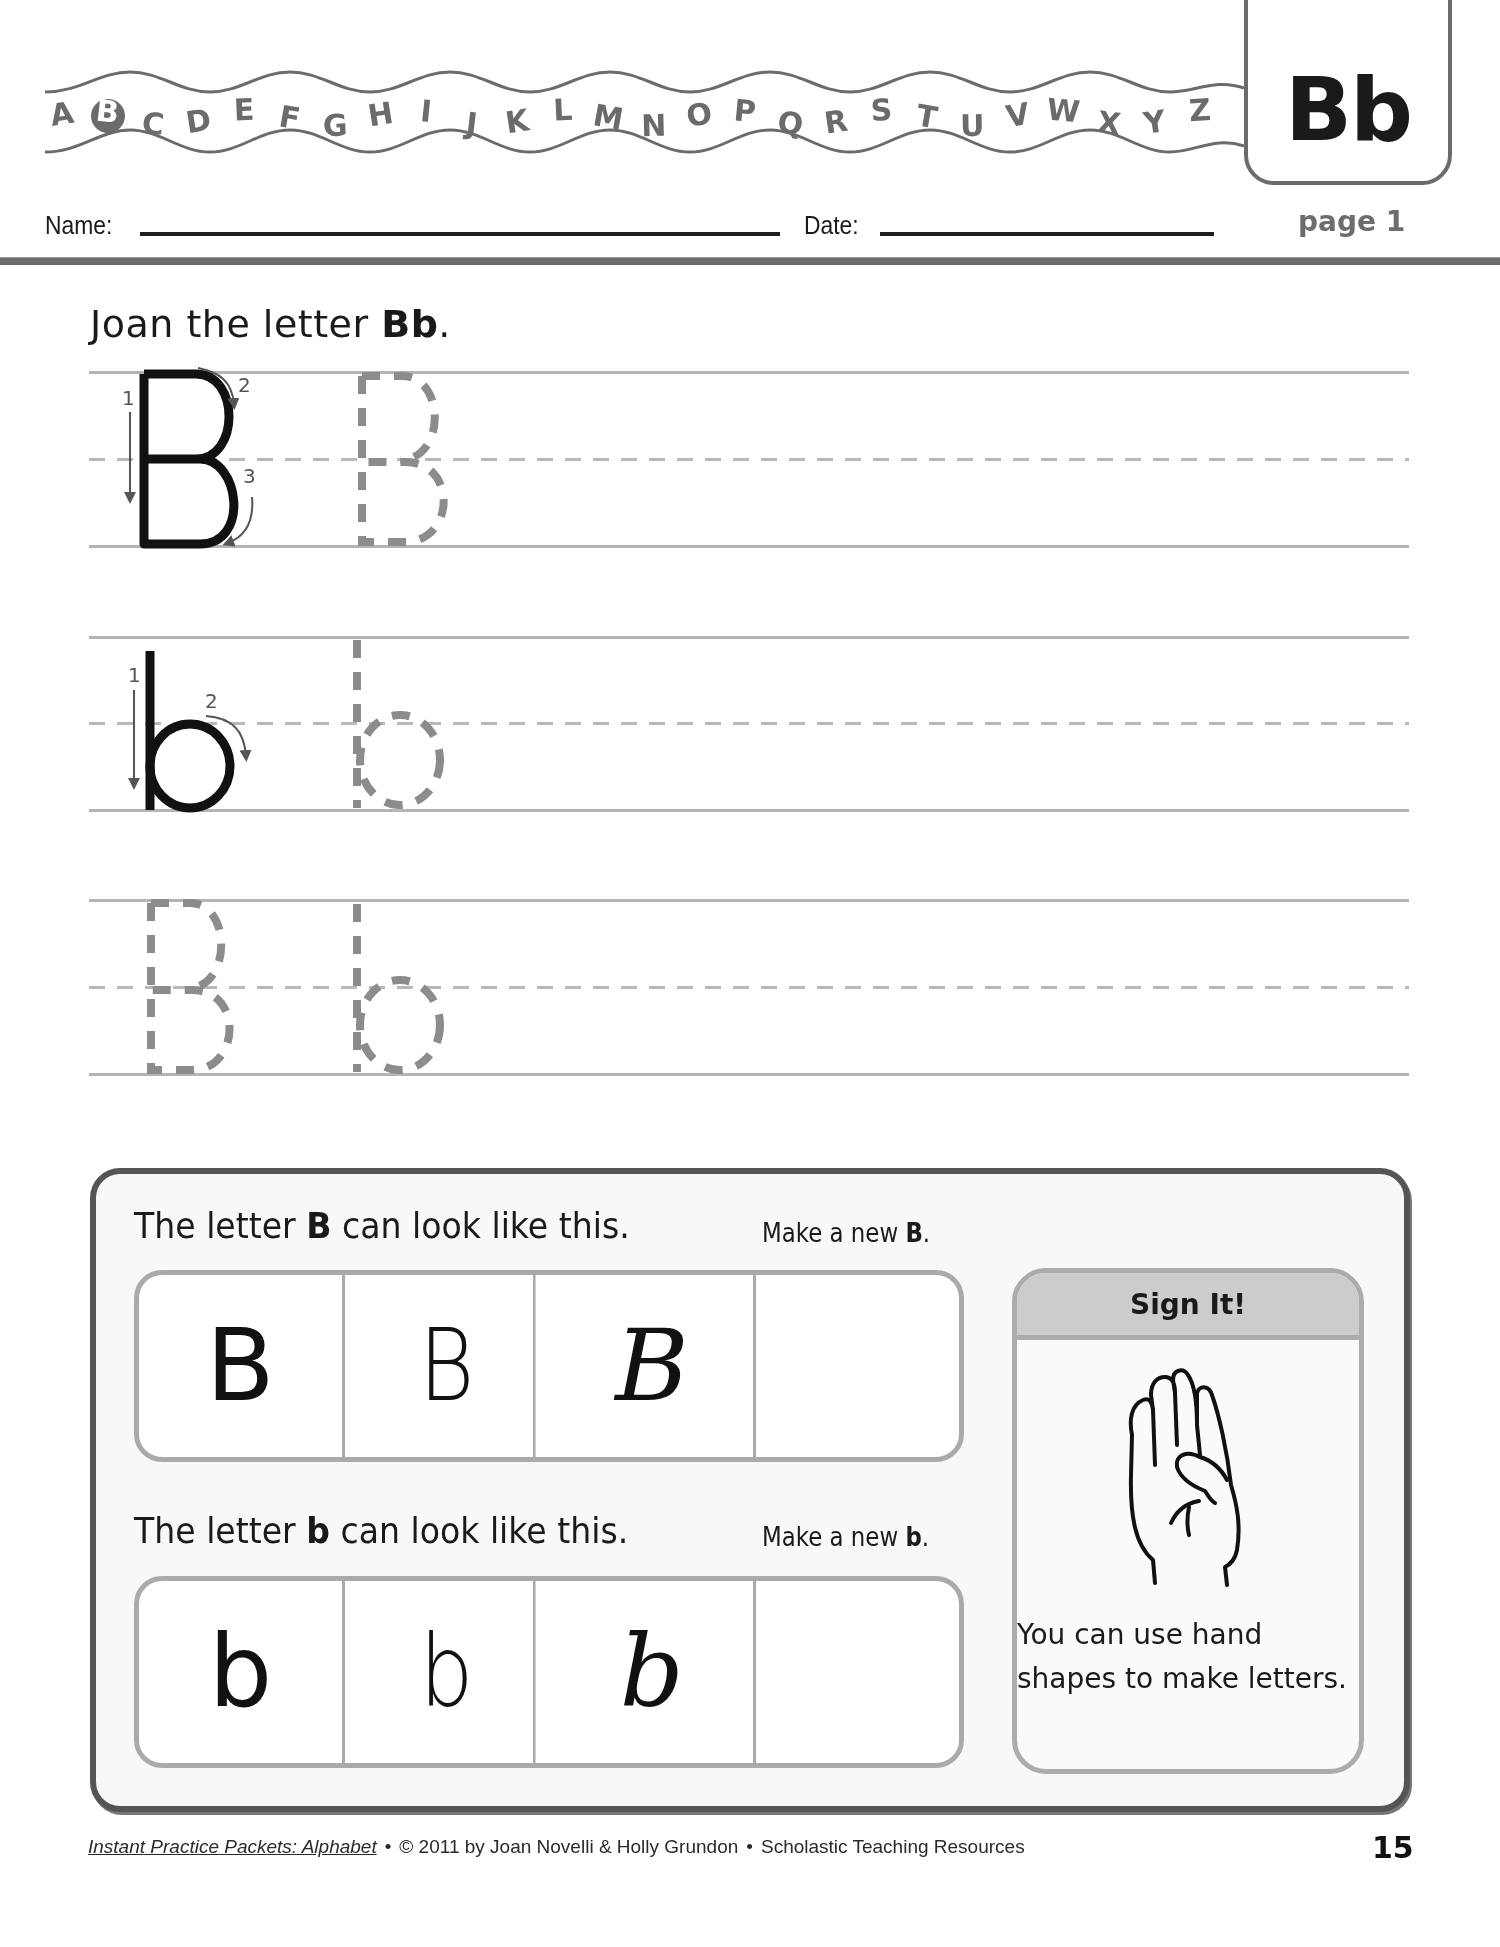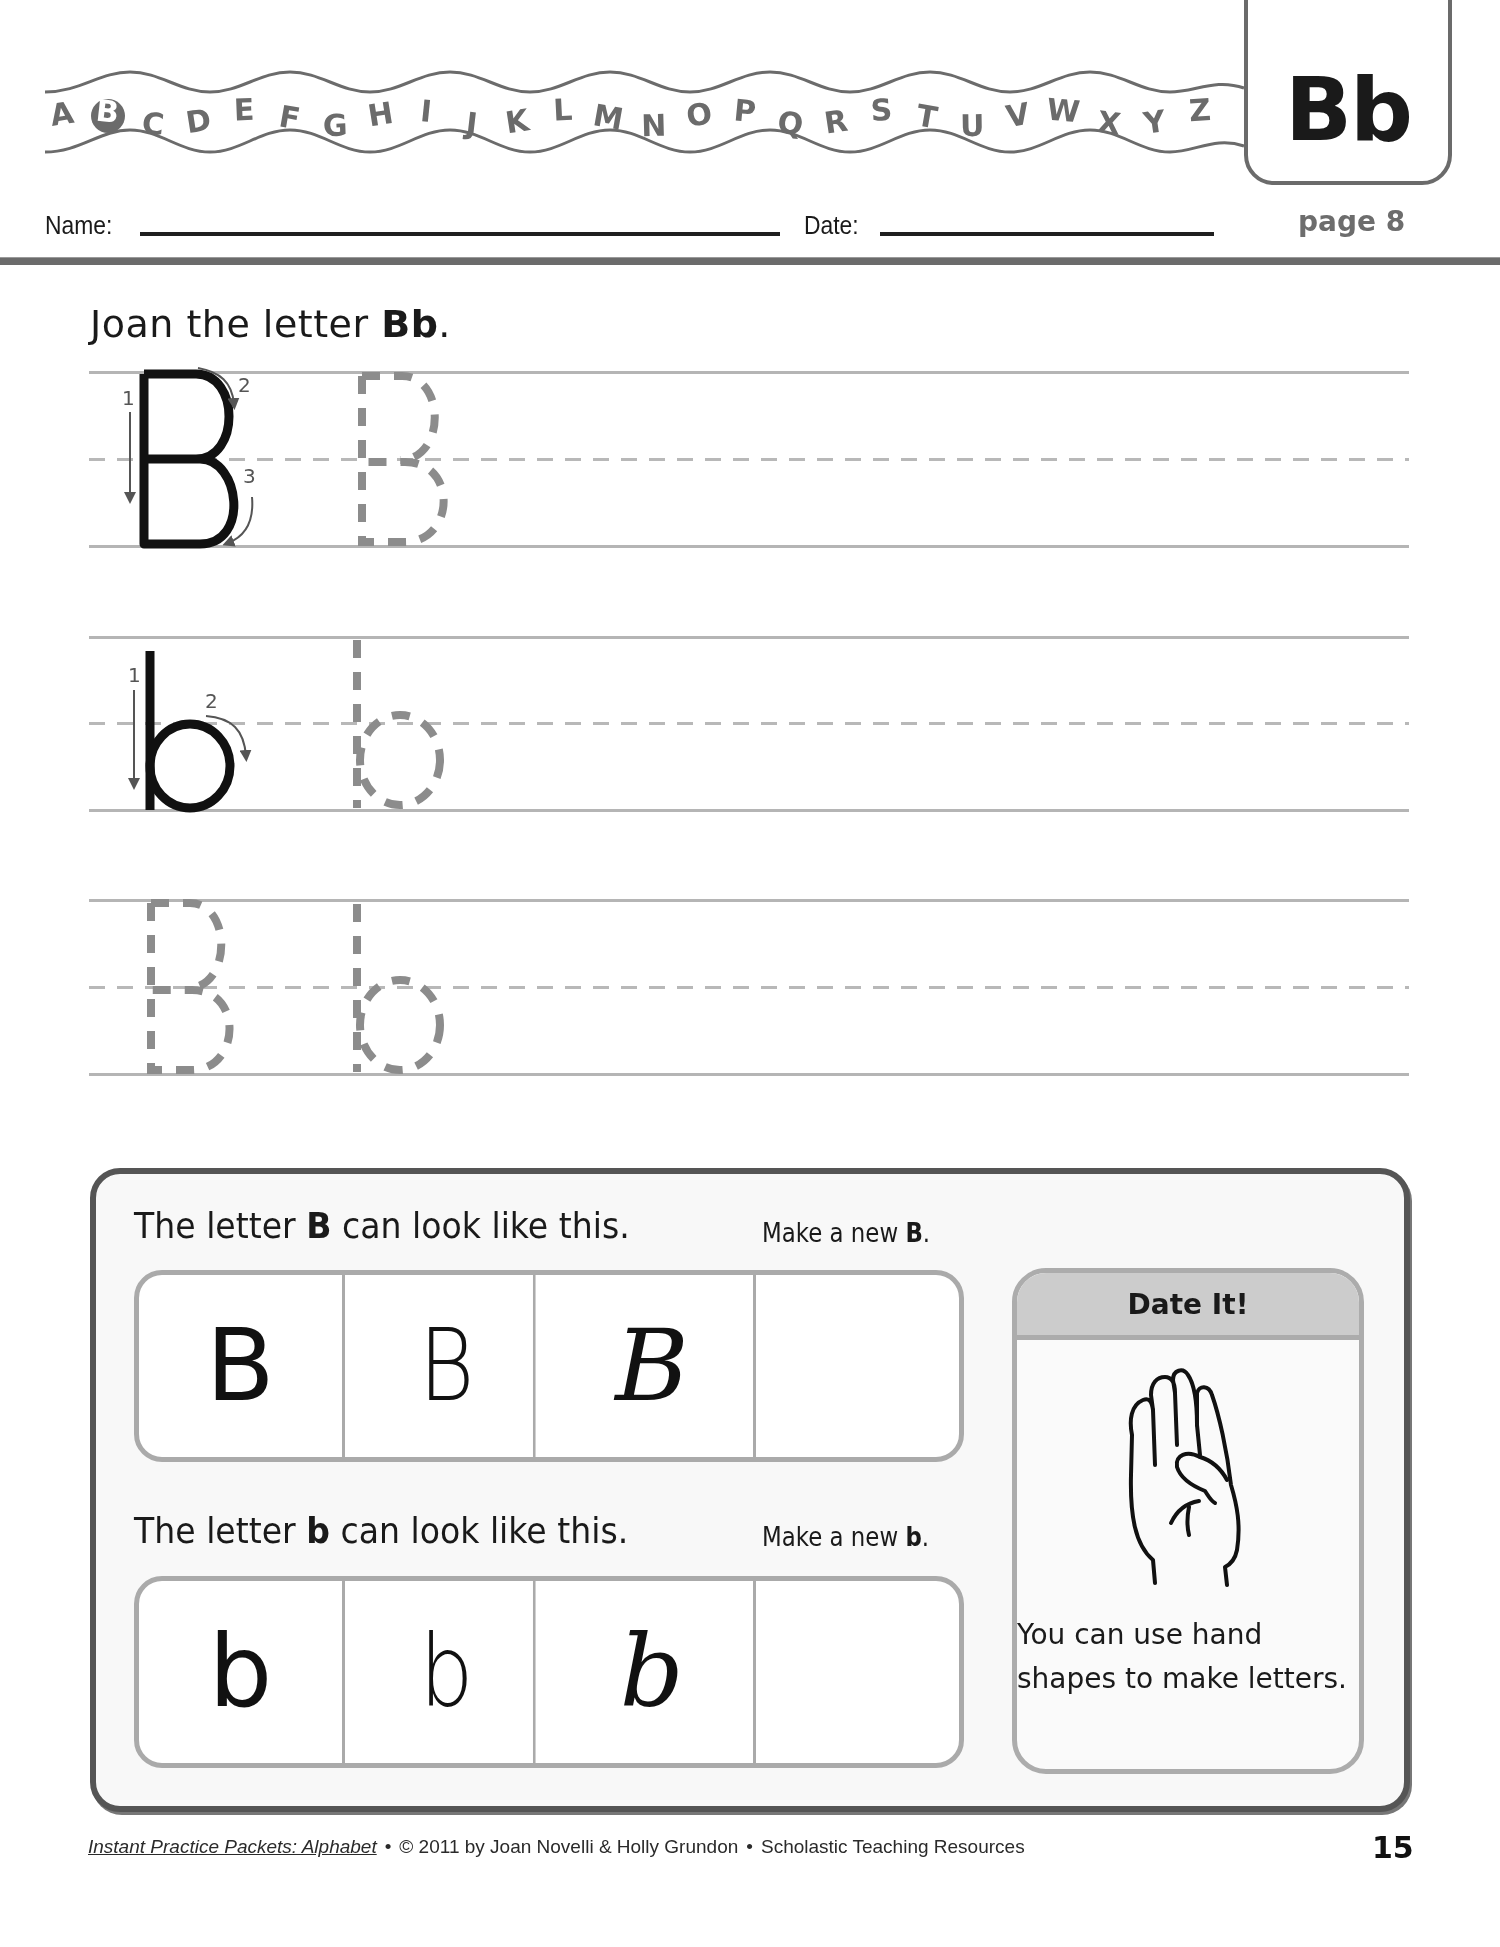--- a/index.html
+++ b/index.html
@@ -136,21 +136,21 @@
       <text x="1063.44" y="121.08861266245734" transform="rotate(5.0 1063.44 111.08861266245734)">W</text>
       <text x="1108.96" y="133.42117149976082" transform="rotate(7.4 1108.96 123.42117149976082)">X</text>
       <text x="1154.48" y="132.5794570047567" transform="rotate(-8.2 1154.48 122.5794570047567)">Y</text>
       <text x="1200" y="120.6089637399097" transform="rotate(-3.8 1200 110.6089637399097)">Z</text>
     </g>
 </svg>
 
 <div class="tab-box">
   <div class="tab-letters">Bb</div>
 </div>
-<div class="page-label">page 8</div>
+<div class="page-label">page 1</div>
 
 <div class="field-label" style="left:45px">Name:</div>
 <div class="field-line" style="left:140px;width:640px"></div>
 <div class="field-label" style="left:804px">Date:</div>
 <div class="field-line" style="left:880px;width:334px"></div>
 
 <div class="header-rule"></div>
 
 <div class="section-title"><span>Joan the letter </span><b>Bb</b><span>.</span></div>
 
@@ -226,21 +226,21 @@
 <div class="row-sub" style="left:762px;top:1522px"><span>Make a new </span><b>b</b><span>.</span></div>
 
 <div class="letter-strip" style="left:134px;top:1576px">
   <div class="letter-cell f-sans">b</div>
   <div class="letter-cell f-hand">b</div>
   <div class="letter-cell f-serif-italic">b</div>
   <div class="letter-cell"></div>
 </div>
 
 <div class="sign-card">
-  <div class="sign-header">Date It!</div>
+  <div class="sign-header">Sign It!</div>
   <svg width="352" height="280" style="position:absolute;left:0;top:70px">
     <g fill="none" stroke="#111" stroke-width="4" stroke-linecap="round" stroke-linejoin="round" transform="translate(-1012,-1338)">
 
       <path d="M1150 1578 L1148 1555 C 1130 1540, 1125 1510, 1126 1470 L1127 1430 C 1124 1415, 1126 1400, 1138 1395 C 1145 1392, 1147 1398, 1148 1405
                L1146 1390 C 1146 1378, 1152 1372, 1160 1372 C 1168 1372, 1170 1380, 1170 1388
                L1168 1375 C 1168 1365, 1178 1362, 1183 1370 C 1190 1380, 1192 1400, 1192 1420
                L1192 1388 C 1194 1380, 1204 1380, 1207 1390 C 1214 1410, 1222 1445, 1226 1480
                C 1232 1500, 1236 1520, 1232 1545 C 1230 1555, 1224 1560, 1220 1562 L1222 1580"></path>
 
       <path d="M1148 1405 L1150 1460"></path>

